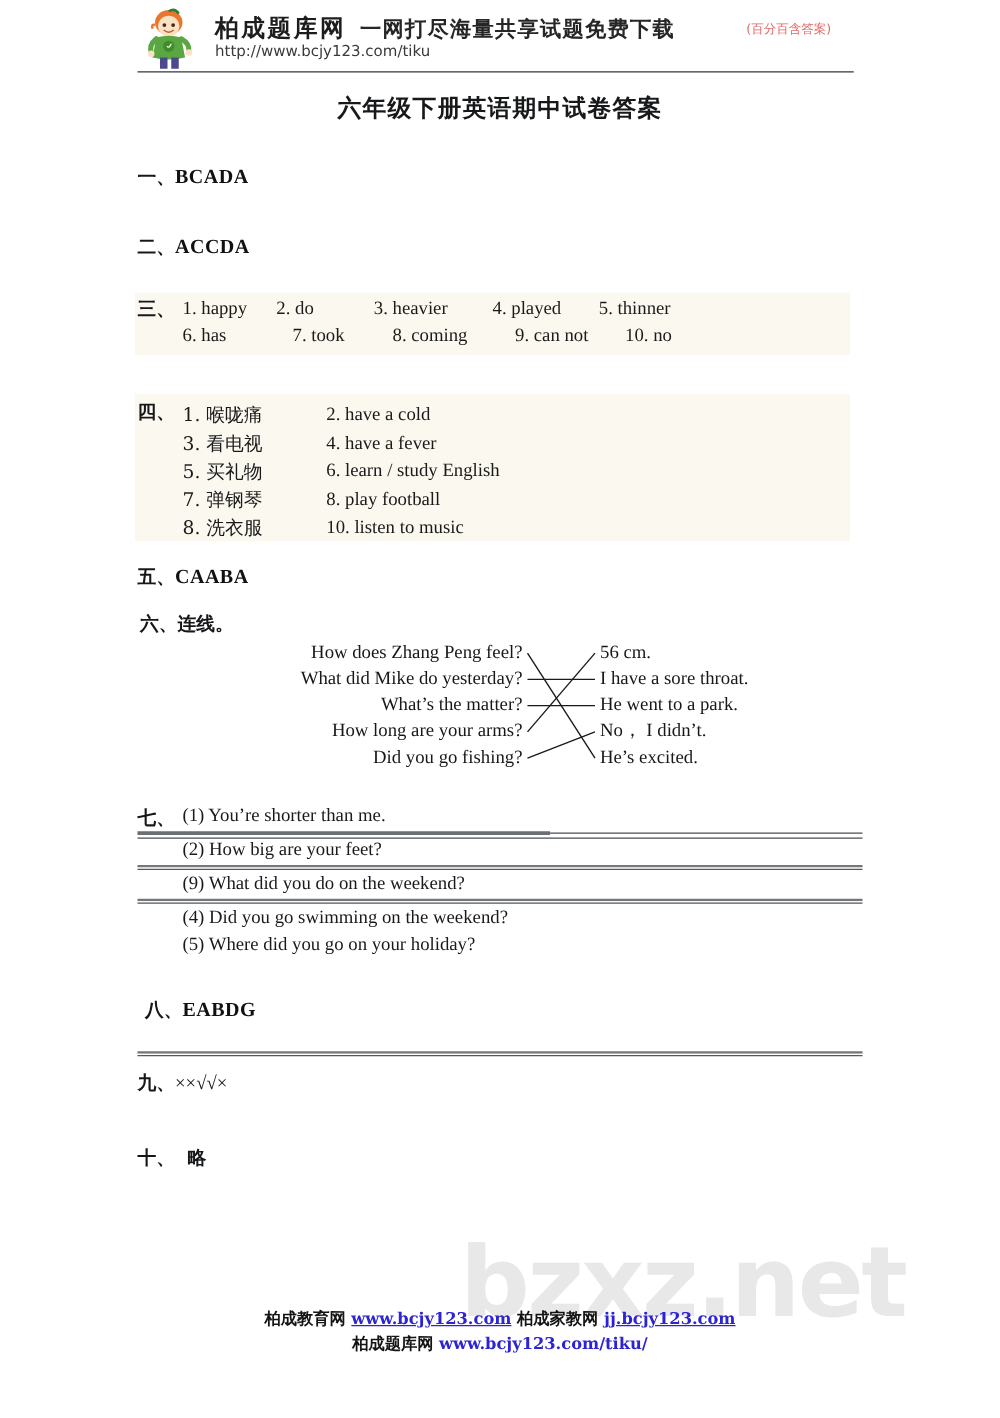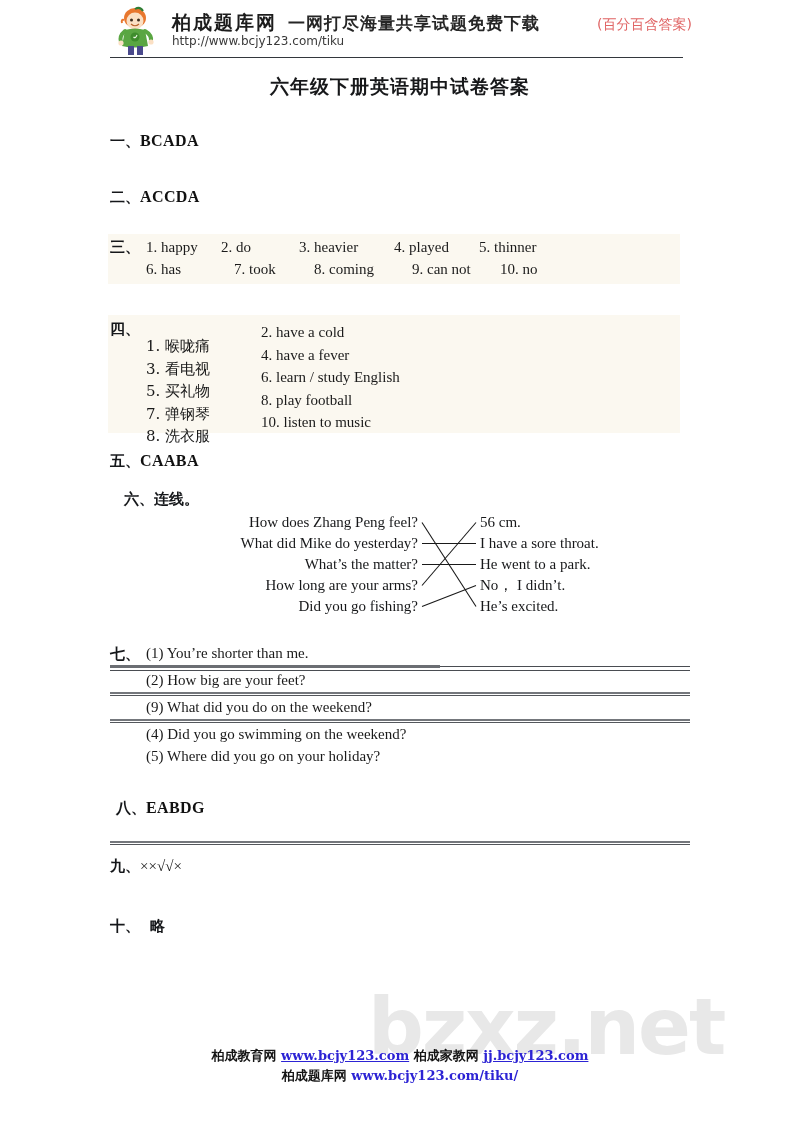--- a/index.html
+++ b/index.html
@@ -36,21 +36,21 @@
   }
   .brand-tag{
     position:absolute;left:178px;top:8px;
     font-family:"DejaVu Serif","Liberation Serif",serif;
     font-weight:700;font-size:17px;color:#262626;
     letter-spacing:1px;white-space:nowrap;
   }
   .brand-badge{
     position:absolute;left:487px;top:12px;
     font-family:"DejaVu Sans","Liberation Sans",sans-serif;
-    font-size:14px;color:#e06666;white-space:nowrap;
+    font-size:10px;color:#e06666;white-space:nowrap;
     letter-spacing:0px;
   }
   .brand-url{
     position:absolute;left:62px;top:30px;
     font-family:"DejaVu Sans","Liberation Sans",sans-serif;
     font-size:12px;color:#3a3a3a;white-space:nowrap;
   }
   .header-rule{
     position:absolute;left:110px;top:57px;width:573px;height:0;
     border-top:1.6px solid #33373d;z-index:2;
@@ -173,39 +173,39 @@
   </div>
   <div class="grid-row en" style="left:146px;top:261px;">
     <span style="display:inline-block;width:88px;">6. has</span><span style="display:inline-block;width:80px;">7. took</span><span style="display:inline-block;width:98px;">8. coming</span><span style="display:inline-block;width:88px;">9. can not</span><span style="display:inline-block;">10. no</span>
   </div>
 
   <div class="tint" style="left:108px;top:315px;width:572px;height:118px;"></div>
   <div class="sec" style="left:110px;top:320px;">
     <span class="sec-num cn">四、</span>
   </div>
   <div style="position:absolute;left:146px;top:321px;z-index:2;">
-    <div class="cn" style="font-size:15px;line-height:22.5px;white-space:nowrap;margin-top:14px;">1. 喉咙痛</div>
+    <div class="cn" style="font-size:15px;line-height:22.5px;white-space:nowrap;">1. 喉咙痛</div>
     <div class="cn" style="font-size:15px;line-height:22.5px;white-space:nowrap;">3. 看电视</div>
     <div class="cn" style="font-size:15px;line-height:22.5px;white-space:nowrap;">5. 买礼物</div>
     <div class="cn" style="font-size:15px;line-height:22.5px;white-space:nowrap;">7. 弹钢琴</div>
     <div class="cn" style="font-size:15px;line-height:22.5px;white-space:nowrap;">8. 洗衣服</div>
   </div>
   <div style="position:absolute;left:261px;top:321px;z-index:2;">
     <div class="en" style="font-size:15px;line-height:22.5px;white-space:nowrap;">2. have a cold</div>
     <div class="en" style="font-size:15px;line-height:22.5px;white-space:nowrap;">4. have a fever</div>
     <div class="en" style="font-size:15px;line-height:22.5px;white-space:nowrap;">6. learn / study English</div>
     <div class="en" style="font-size:15px;line-height:22.5px;white-space:nowrap;">8. play football</div>
     <div class="en" style="font-size:15px;line-height:22.5px;white-space:nowrap;">10. listen to music</div>
   </div>
 
   <div class="sec" style="left:110px;top:452px;">
     <span class="sec-num">五、</span><span class="sec-ans">CAABA</span>
   </div>
 
-  <div class="sec" style="left:124px;top:490px;">
+  <div class="sec" style="left:112px;top:490px;">
     <span class="sec-num">六、</span><span class="sec-num cn">连线。</span>
   </div>
 
   <div class="match-wrap">
     <div class="match-left">
       <div class="match-item">How does Zhang Peng feel?</div>
       <div class="match-item">What did Mike do yesterday?</div>
       <div class="match-item">What’s the matter?</div>
       <div class="match-item">How long are your arms?</div>
       <div class="match-item">Did you go fishing?</div>

